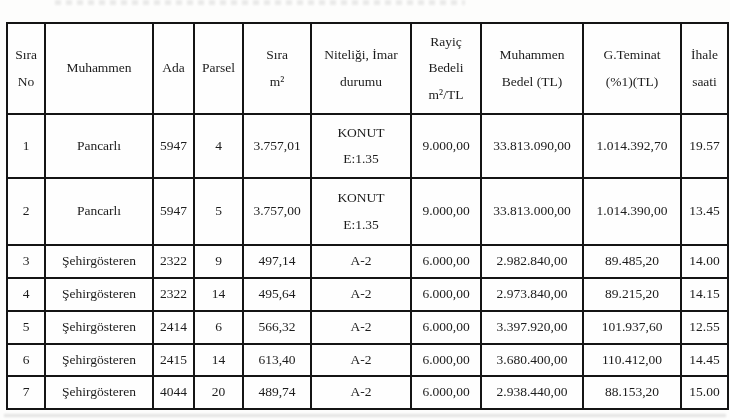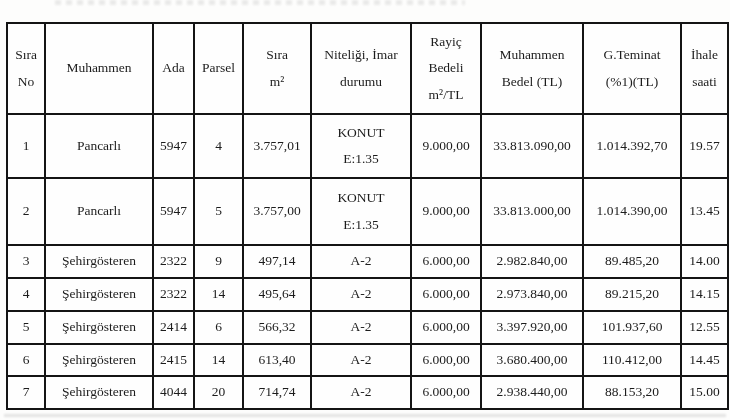--- a/index.html
+++ b/index.html
@@ -179,21 +179,21 @@
           <td>6.000,00</td>
           <td>3.680.400,00</td>
           <td>110.412,00</td>
           <td>14.45</td>
         </tr>
         <tr>
           <td>7</td>
           <td>Şehirgösteren</td>
           <td>4044</td>
           <td>20</td>
-          <td>714,74</td>
+          <td>489,74</td>
           <td>A-2</td>
           <td>6.000,00</td>
           <td>2.938.440,00</td>
           <td>88.153,20</td>
           <td>15.00</td>
         </tr>
       </tbody>
   </table>
 
   <div class="artifact-bottom"></div>

